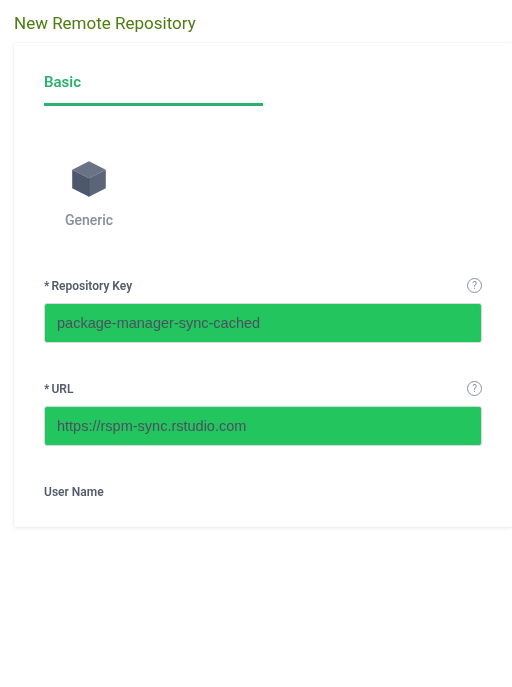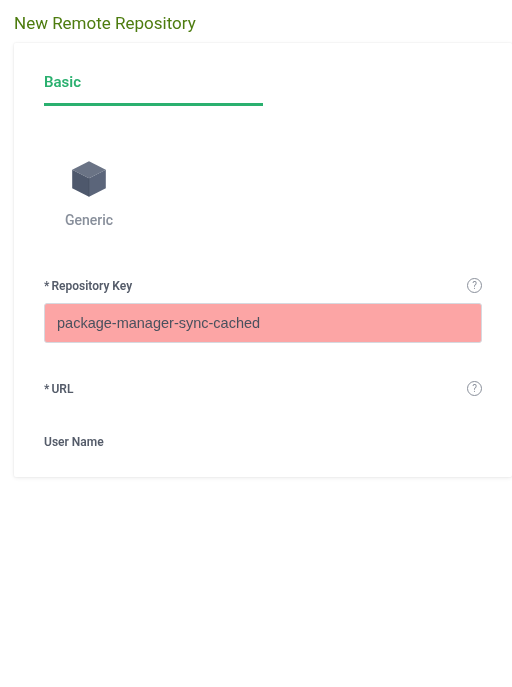--- a/index.html
+++ b/index.html
@@ -95,21 +95,21 @@
     line-height: 1;
   }
   .text-input {
     width: 100%;
     height: 40px;
     border: 1px solid #d6d9df;
     border-radius: 3px;
     padding: 0 12px;
     font-size: 14.5px;
     color: #4a515e;
-    background: #fca5a5;
+    background: #22c55e;
     outline: none;
   }
   .text-input::placeholder { color: #aeb3bd; }
 </style>
 </head>
 <body>
 
 <div class="page-title">New Remote Repository</div>
 
 <div class="card">
@@ -140,20 +140,21 @@
       <input type="text" class="text-input" value="package-manager-sync-cached" style="">
     </div>
 
     <div class="field">
       <div class="field-label-row">
         <div class="field-label">
           <span class="req-star">*</span><span>URL</span>
         </div>
         <span class="help-icon">?</span>
       </div>
+      <input type="text" class="text-input" value="https://rspm-sync.rstudio.com" style="">
     </div>
 
     <div class="field tight">
       <div class="field-label-row">
         <div class="field-label">User Name</div>
       </div>
     </div>
 
 
   </div>

